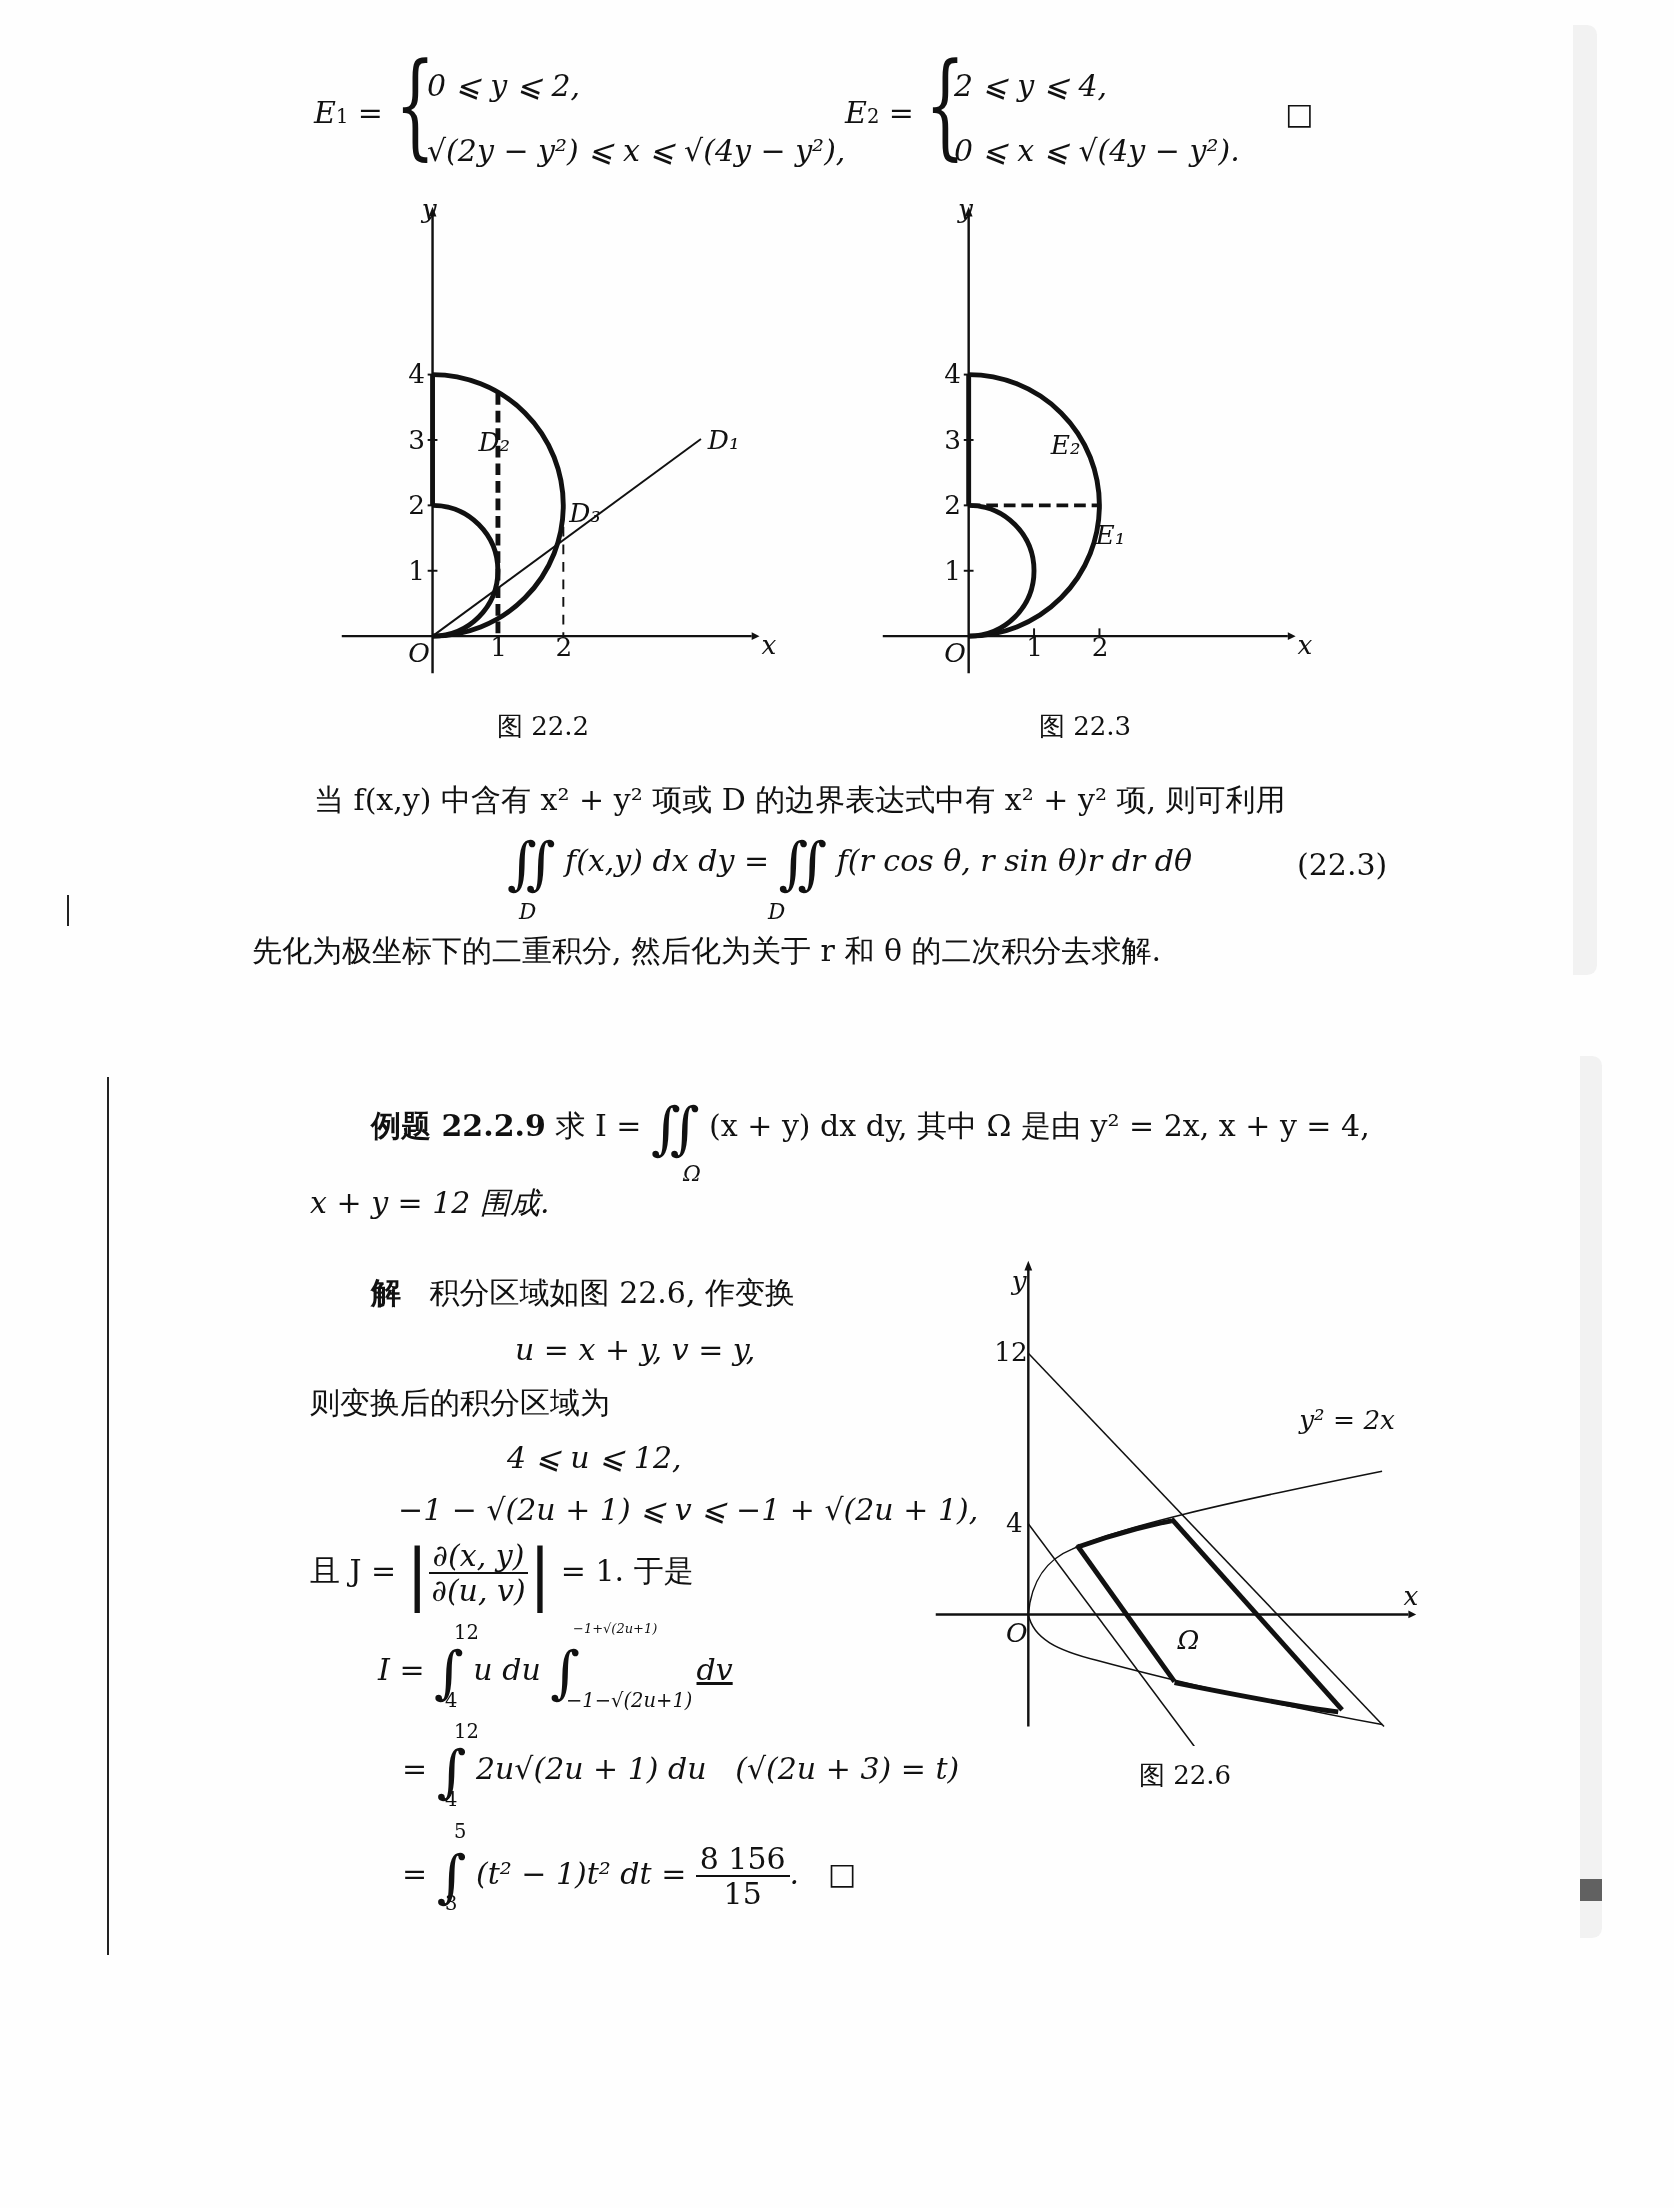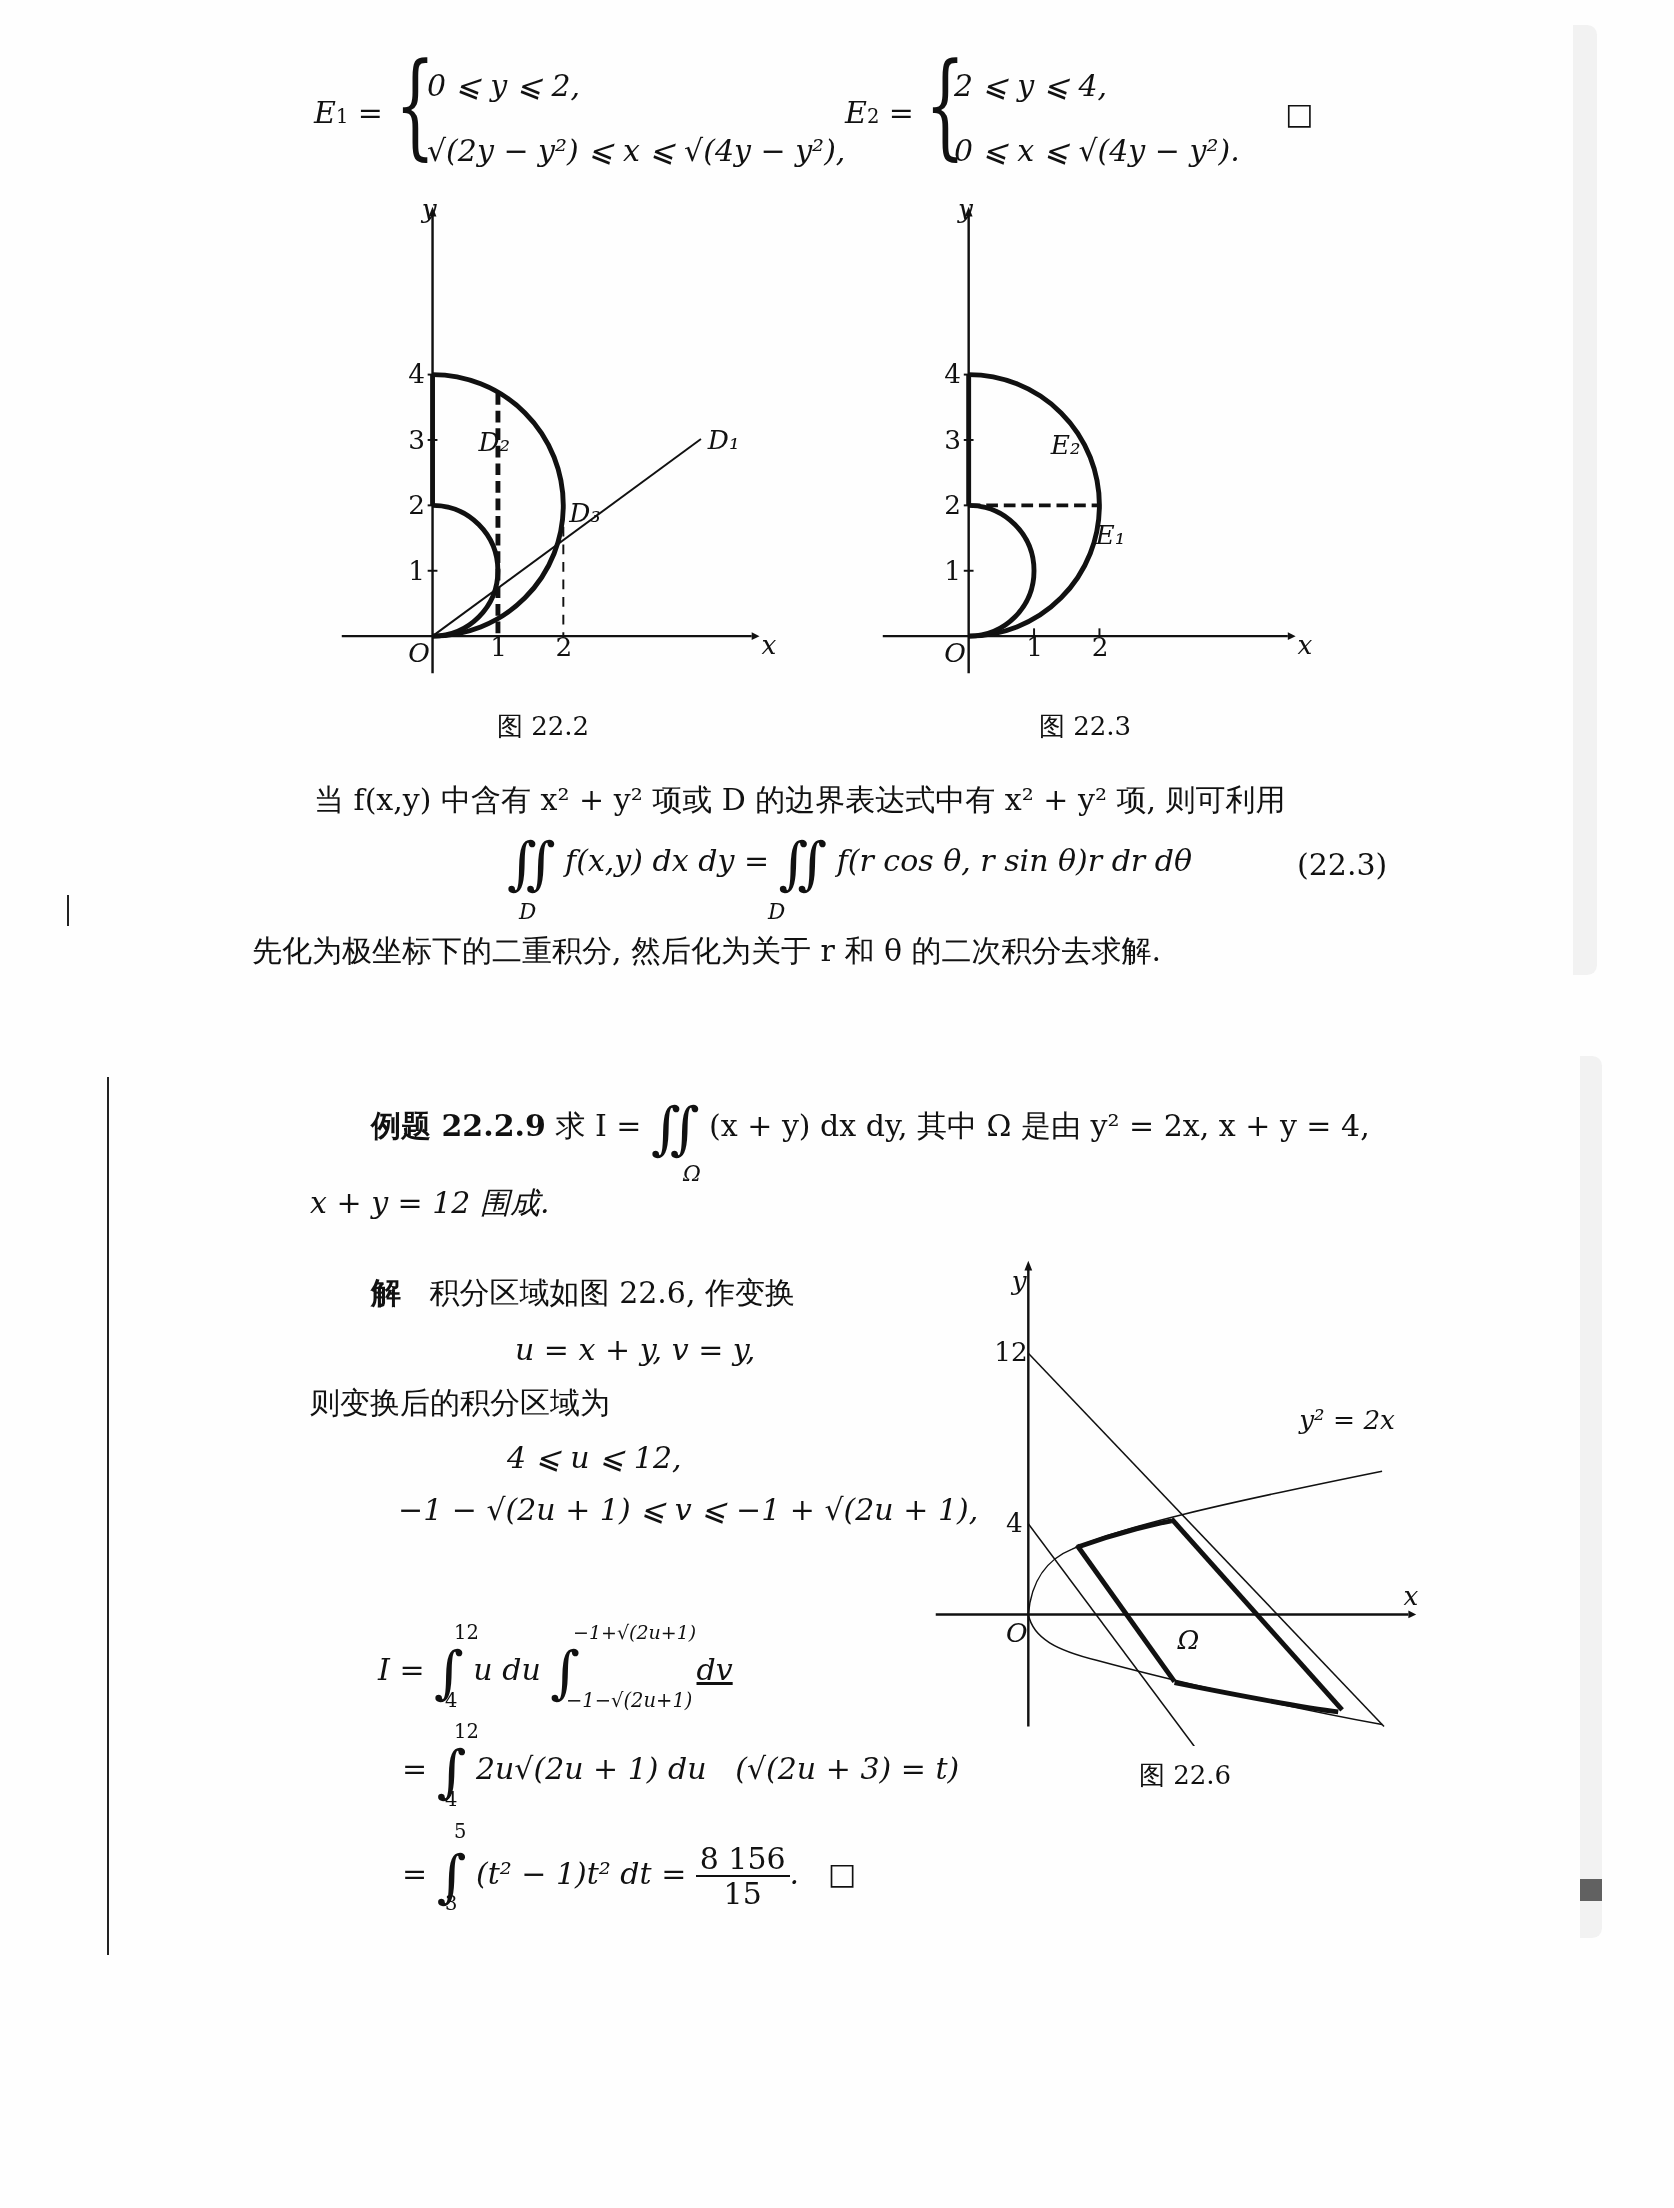--- a/index.html
+++ b/index.html
@@ -154,31 +154,36 @@
 
   <div class="abs txt" style="left:371px;top:239px;">
     <span class="bold">解</span>&nbsp;&nbsp;
     <span>积分区域如图 22.6, 作变换</span>
   </div>
   <div class="abs txt mi" style="left:515px;top:296px;">u = x + y,   v = y,</div>
   <div class="abs txt" style="left:310px;top:349px;">则变换后的积分区域为</div>
   <div class="abs txt mi" style="left:507px;top:404px;">4 ⩽ u ⩽ 12,</div>
   <div class="abs txt mi" style="left:398px;top:456px;">−1 − √(2u + 1) ⩽ v ⩽ −1 + √(2u + 1),</div>
 
+  <div class="abs txt" style="left:310px;top:505px;">
+    <span>且 J =</span>
+    <span style="font-size:68px;vertical-align:middle;font-weight:100;">|</span><span class="frac mi"><span class="n">∂(x, y)</span><span class="d">∂(u, v)</span></span><span style="font-size:68px;vertical-align:middle;font-weight:100;">|</span>
+    <span>= 1. 于是</span>
+  </div>
 
   <div class="abs txt mi" style="left:378px;top:616px;">
     <span>I =</span>
     <span class="int">∫</span>
     <span>u du</span>
     <span class="int">∫</span>
     <span style="margin-left:107px;text-decoration:underline;">dv</span>
   </div>
   <div class="abs" style="left:454px;top:587px;font-size:19.5px;">12</div>
   <div class="abs" style="left:445px;top:655px;font-size:19.5px;">4</div>
-  <div class="abs mi" style="left:573px;top:587px;font-size:19px;">−1+√(2u+1)</div>
+  <div class="abs mi" style="left:573px;top:587px;font-size:13px;">−1+√(2u+1)</div>
   <div class="abs mi" style="left:566px;top:655px;font-size:19.5px;">−1−√(2u+1)</div>
 
   <div class="abs txt mi" style="left:402px;top:715px;">
     <span>=</span>
     <span class="int">∫</span>
     <span>2u√(2u + 1) du</span>
     &nbsp;&nbsp;<span>(√(2u + 3) = t)</span>
   </div>
   <div class="abs" style="left:454px;top:686px;font-size:19.5px;">12</div>
   <div class="abs" style="left:445px;top:754px;font-size:19.5px;">4</div>

